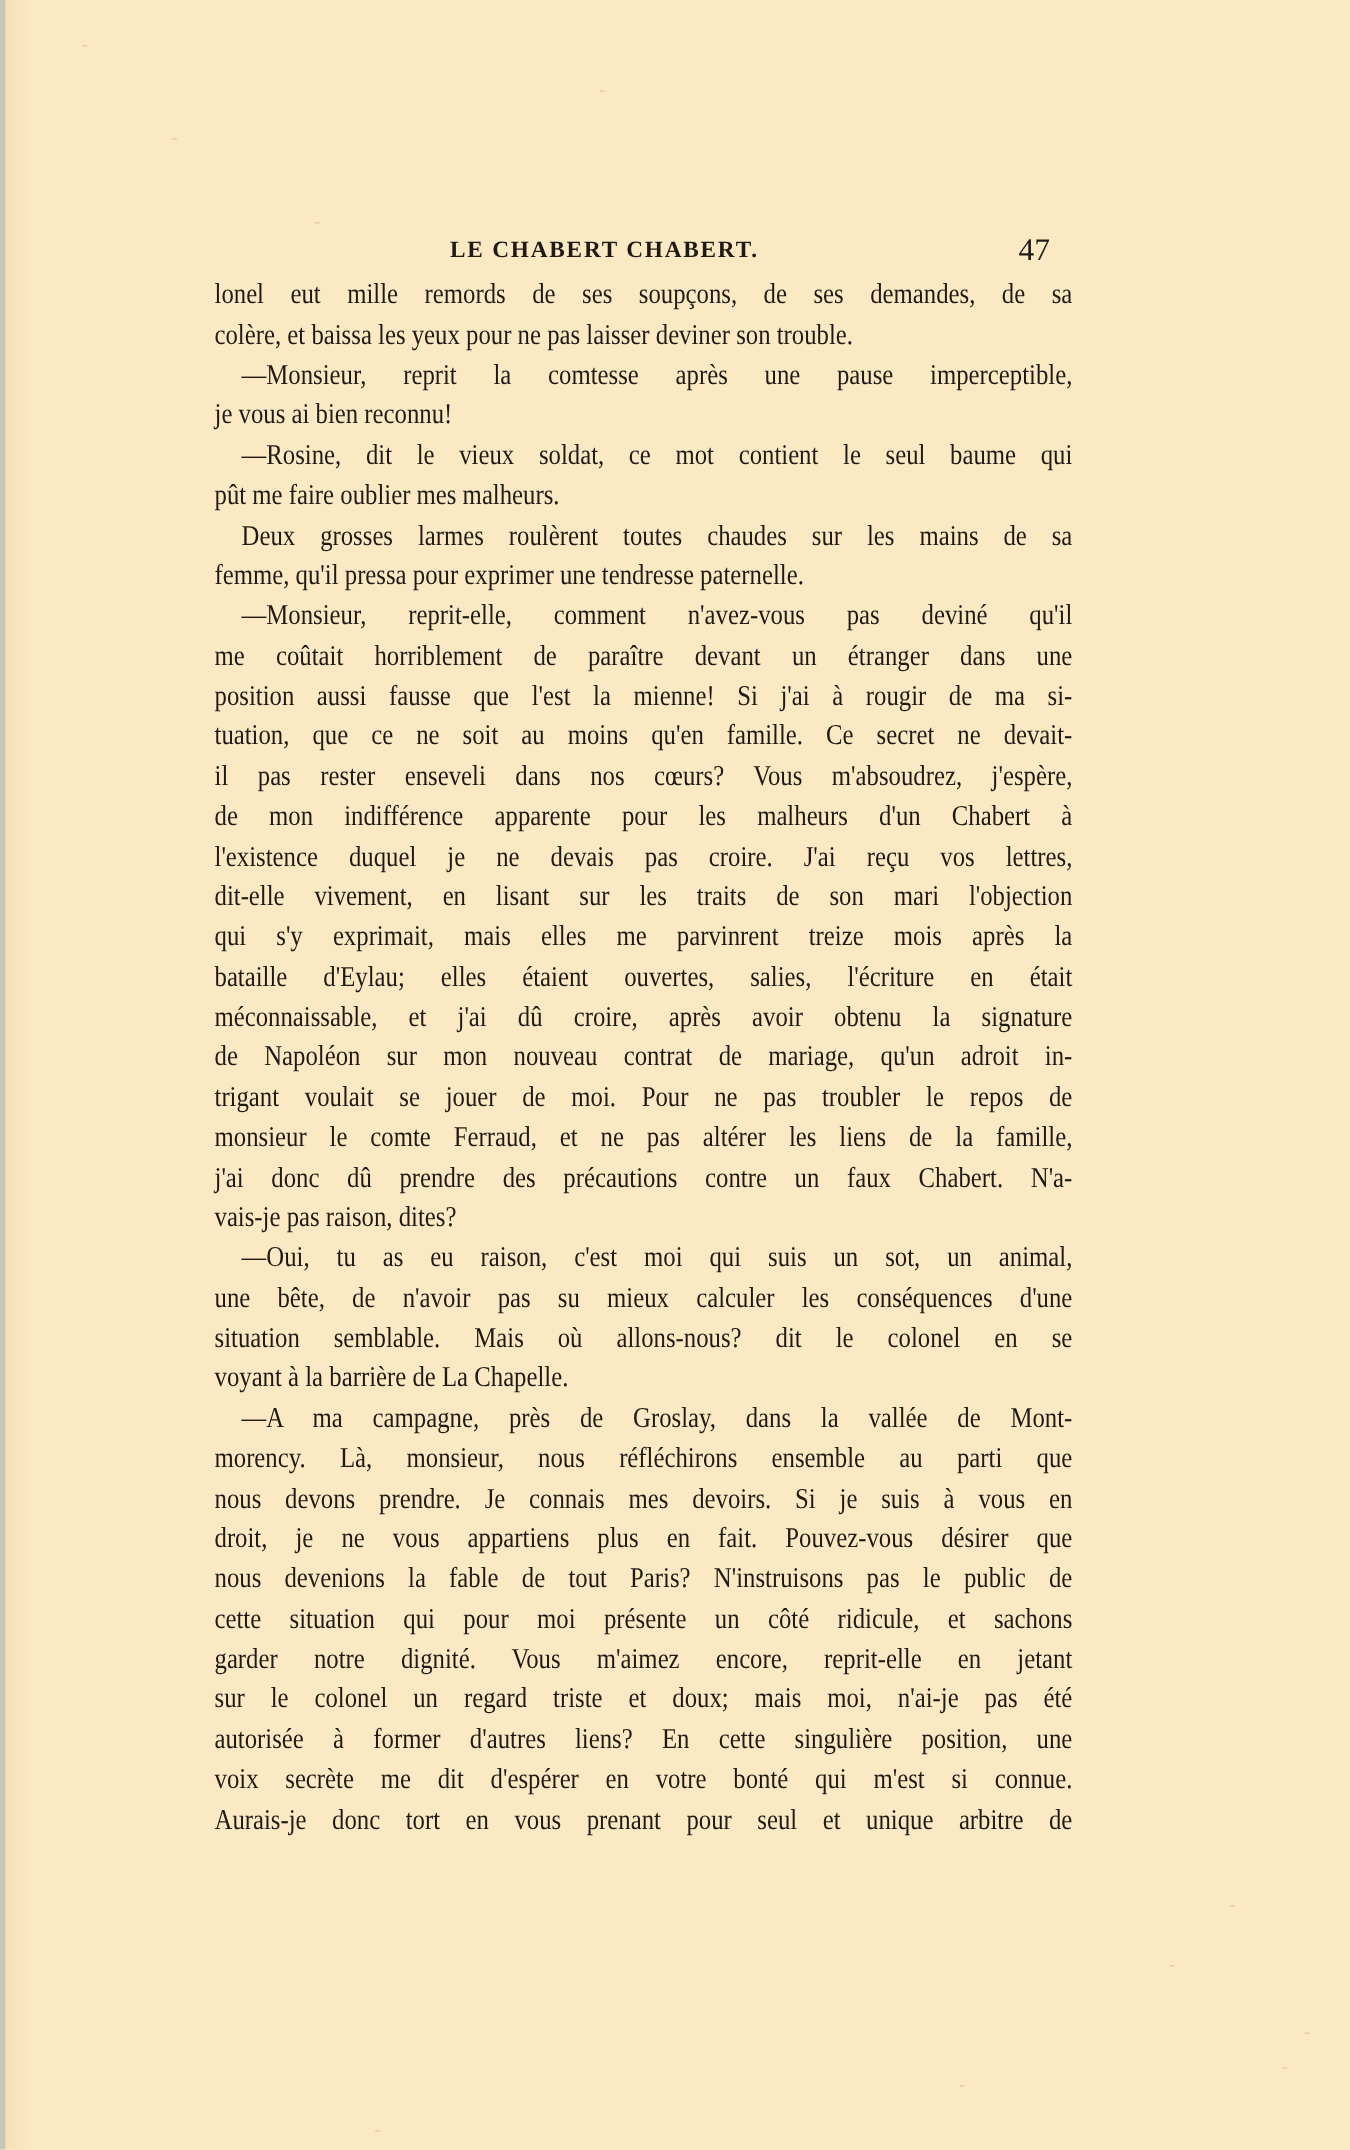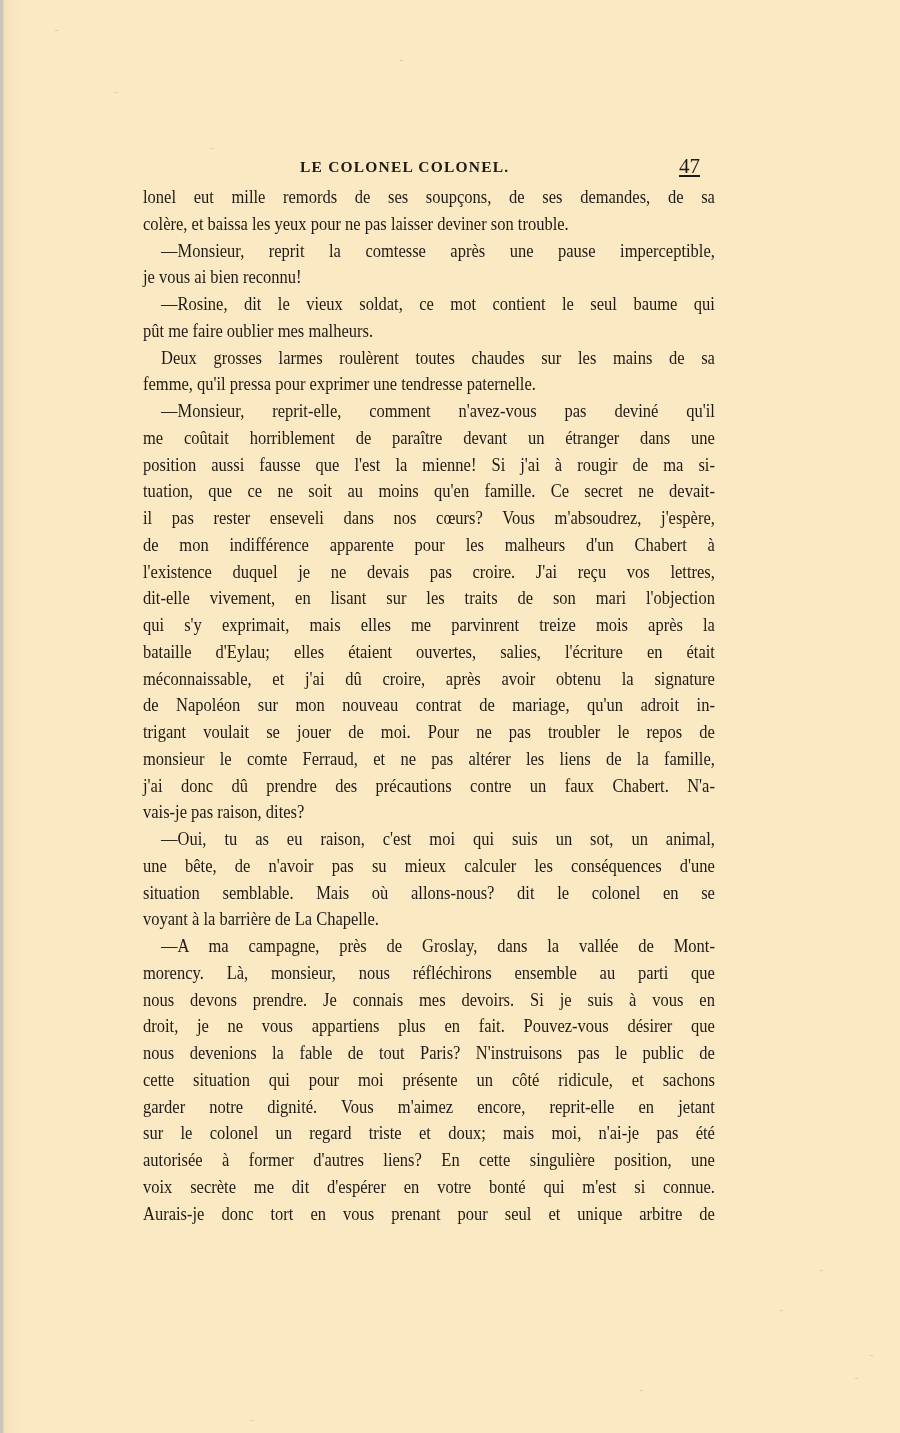--- a/index.html
+++ b/index.html
@@ -13,41 +13,41 @@
   }
   .page { position:absolute; left:128px; top:150px; width:572px; }
   .running-head {
     position:relative; height:34px;
   }
   .running-title {
     position:absolute; left:172px; top:8px;
     font-size:15.5px; font-weight:bold; letter-spacing:1.2px;
   }
   .page-number {
-    position:absolute; right:0; top:4px; font-size:21px;text-decoration:underline;
+    position:absolute; right:0; top:4px; font-size:21px;
   }
   .body-text { margin-top:0;margin-left:15px; }
   .line {
     display:block; height:26.75px; line-height:26.75px;
     font-size:19.2px; white-space:nowrap;
     text-align:justify; text-align-last:justify;
     transform-origin:left center;
     transform:scaleX(0.86);
     width:665px;
   }
   .line.last { text-align-last:left; }
   .line.indent { padding-left:21px; width:644px; }
   .speck { position:absolute; width:3px; height:1px; background:#d9b88a; opacity:.6; }
 </style>
 </head>
 <body>
 
 <div class="page">
   <div class="running-head">
-    <span class="running-title">LE COLONEL COLONEL.</span>
+    <span class="running-title">LE CHABERT CHABERT.</span>
     <span class="page-number">47</span>
   </div>
   <div class="body-text" id="body-text">
       <span class="line">lonel eut mille remords de ses soupçons, de ses demandes, de sa</span>
       <span class="line last">colère, et baissa les yeux pour ne pas laisser deviner son trouble.</span>
       <span class="line indent">—Monsieur, reprit la comtesse après une pause imperceptible,</span>
       <span class="line last">je vous ai bien reconnu!</span>
       <span class="line indent">—Rosine, dit le vieux soldat, ce mot contient le seul baume qui</span>
       <span class="line last">pût me faire oublier mes malheurs.</span>
       <span class="line indent">Deux grosses larmes roulèrent toutes chaudes sur les mains de sa</span>

